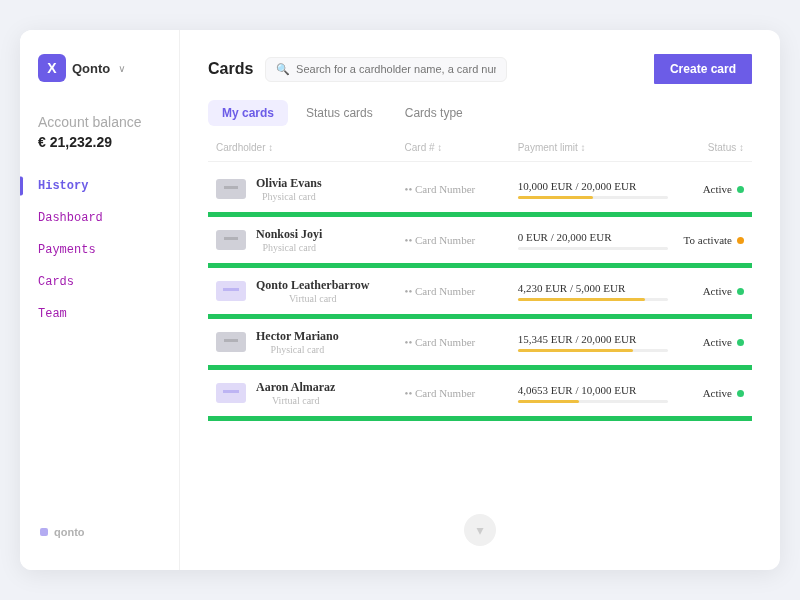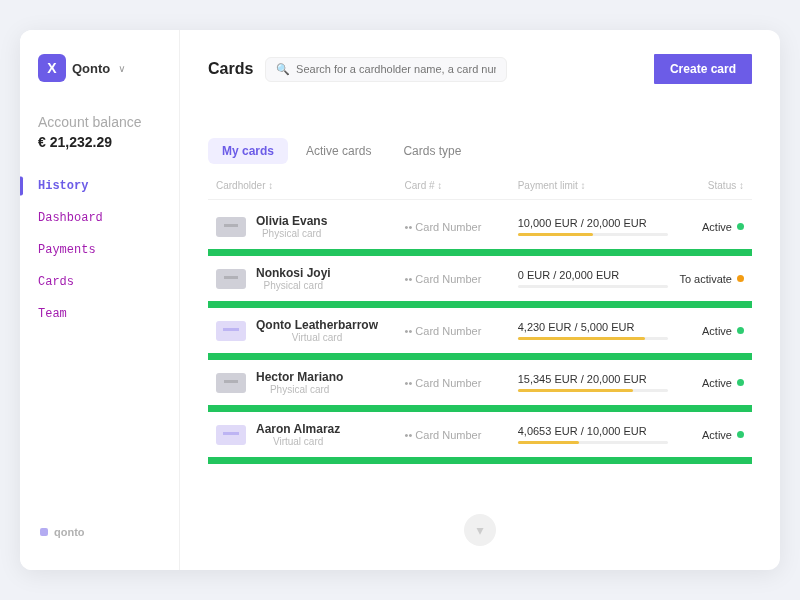--- a/index.html
+++ b/index.html
@@ -183,21 +183,20 @@
     }
     .tab {
       padding: 6px 14px;
       border-radius: 6px;
       font-size: 12px;
       cursor: pointer;
       background: transparent;
       border: none;
       color: #888;
       font-weight: 500;
-      margin-top: 38px;
     }
     .tab.active {
       background: #f0eeff;
       color: #6c5ce7;
       font-weight: 600;
     }
     
     .table-container {
       flex: 1;
       overflow: hidden;
@@ -211,24 +210,25 @@
     }
     .col-header {
       font-size: 10px;
       color: #bbb;
       font-weight: 500;
     }
     .table-row {
       display: grid;
       grid-template-columns: 2.5fr 1.5fr 2fr 1fr;
       padding: 10px 8px;
-      border-bottom: 7px solid #22c55e;
+      border-bottom: 5px solid #22c55e;
       align-items: center;
       cursor: pointer;
       transition: background 0.1s;
+      font-family: Liberation Serif, serif;
     }
     .cardholder-cell {
       display: flex;
       align-items: center;
       gap: 10px;
     }
     .card-icon {
       width: 30px;
       height: 20px;
       border-radius: 3px;
@@ -351,21 +351,21 @@
         <div class="search-box">
           <span class="search-icon">🔍</span>
           <input class="search-input" type="text" placeholder="Search for a cardholder name, a card number..." style="">
         </div>
       </div>
       <button class="create-card-btn">Create card</button>
     </div>
 
     <div class="tabs">
     <button class="tab active">My cards</button>
-        <button class="tab">Active cards</button>
+        <button class="tab">Status cards</button>
         <button class="tab">Cards type</button>
       </div>
 
     <div class="table-container">
       <div class="table-header">
         <span class="col-header">Cardholder ↕</span>
         <span class="col-header">Card # ↕</span>
         <span class="col-header">Payment limit ↕</span>
         <span class="col-header" style="text-align:right;">Status ↕</span>
       </div>

